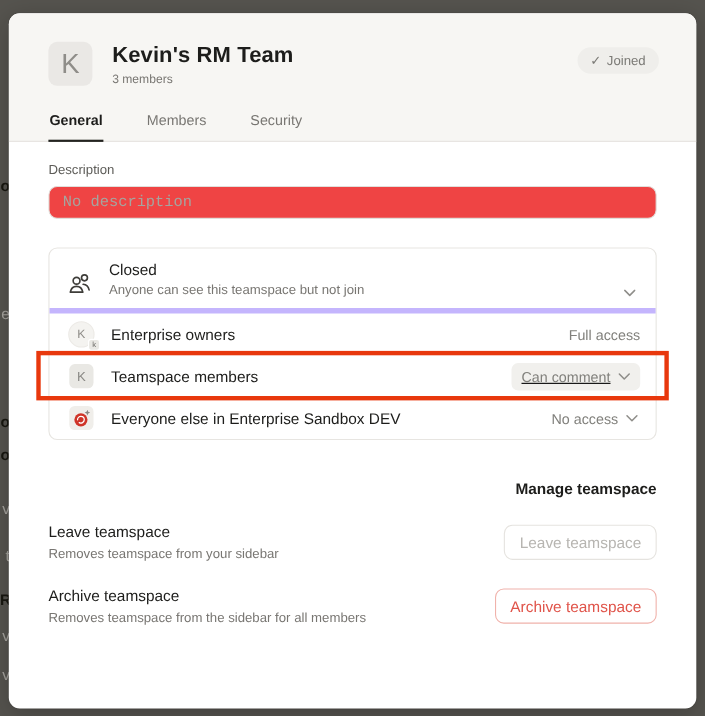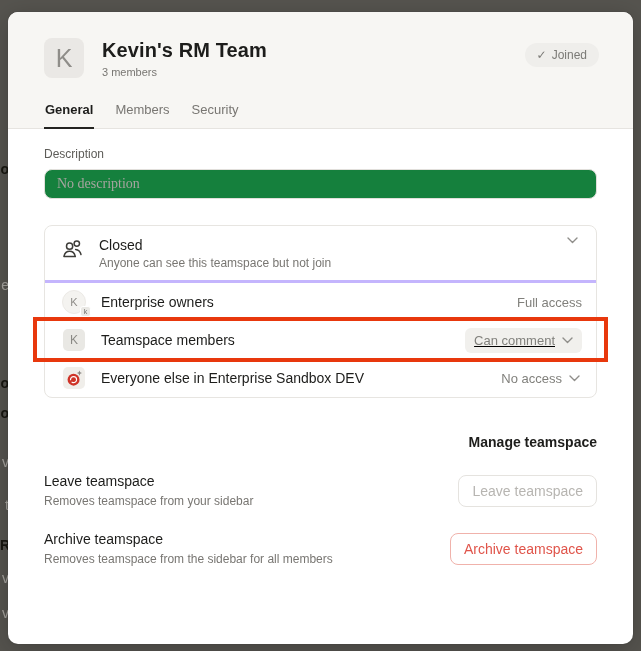--- a/index.html
+++ b/index.html
@@ -40,44 +40,44 @@
   }
   .title-block { margin-left:18px; padding-top:1px; }
   .ts-title { font-size:20px; font-weight:bold; color:#1d1d1b; letter-spacing:.1px; }
   .ts-sub { font-size:11px; color:#787672; margin-top:4px; }
   .joined-badge {
     margin-left:auto; margin-top:5px;
     background:#efeeeb; border-radius:13px; padding:5px 12px;
     font-size:12px; color:#7b7a76; display:flex; align-items:center; gap:5px;
     cursor:default; white-space:nowrap;
   }
-  .tabs { display:flex; gap:20px; margin-top:24px; }
+  .tabs { display:flex; gap:38px; margin-top:24px; }
   .tab {
     font-size:13px; color:#787672; padding:0 1px 10px 1px; cursor:pointer;
     border-bottom:2px solid transparent; margin-bottom:-1px;
   }
   .tab.active { color:#1d1d1b; font-weight:bold; border-bottom-color:#232320; }
 
   
   .modal-body { padding:18px 36px 0 36px; }
   .field-label { font-size:12px; color:#5d5c58; margin-bottom:8px; }
   .desc-input {
     width:100%; height:30px; border:1px solid #e1dfdb; border-radius:8px;
-    background:#15803d; padding:0 12px; font-size:14px; color:#1d1d1b;
-    font-family:Liberation Serif, serif; outline:none;
+    background:#ef4444; padding:0 12px; font-size:14px; color:#1d1d1b;
+    font-family:Liberation Mono, monospace; outline:none;
   }
   .desc-input::placeholder { color:#a6a49f; }
 
   .perm-box {
     margin-top:26px; border:1px solid #e7e5e1; border-radius:8px;
     background:#fff;
   }
   .visibility-row {
-    display:flex; align-items:flex-start; padding:11px 14px 10px 14px;
-    cursor:pointer; border-bottom:3px solid #c4b5fd;
+    display:flex; align-items:flex-end; padding:11px 14px 10px 14px;
+    cursor:pointer; border-bottom:5px solid #c4b5fd;
   }
   .vis-icon { width:24px; height:24px; color:#3e3d39; flex:0 0 auto; margin:0 14px 0 2px; }
   .vis-text .vis-title { font-size:14px; color:#1d1d1b; font-weight:500; }
   .vis-text .vis-sub { font-size:12px; color:#787672; margin-top:3px; }
   .chev { width:11px; height:7px; color:#8f8e8a; flex:0 0 auto; }
   .vis-chev { margin-left:auto; margin-right:4px; }
 
   .perm-row {
     display:flex; align-items:center; height:38px; padding:0 14px;
     position:relative;

